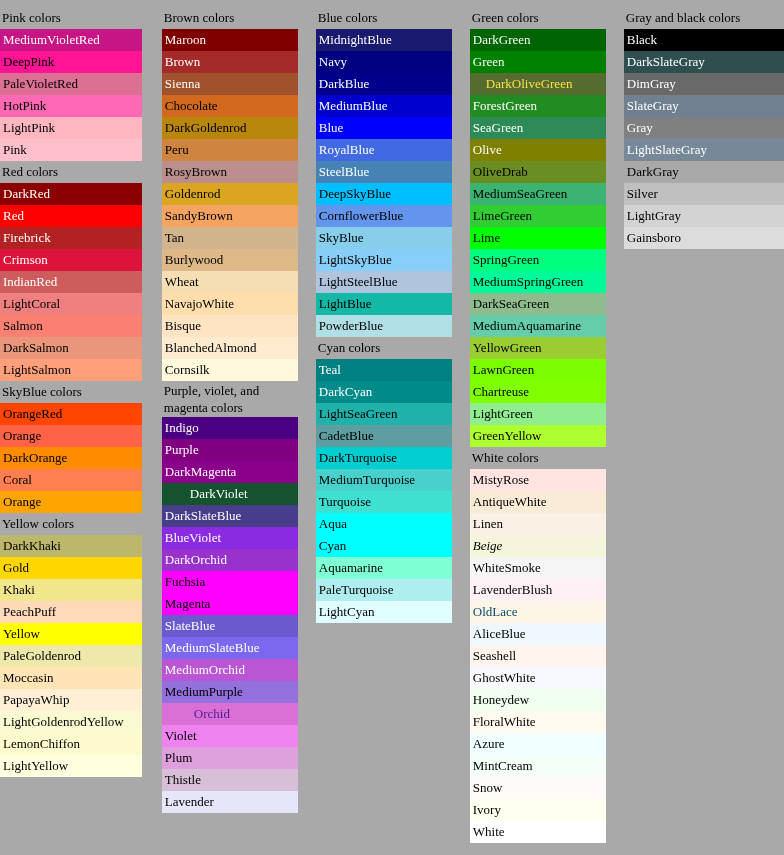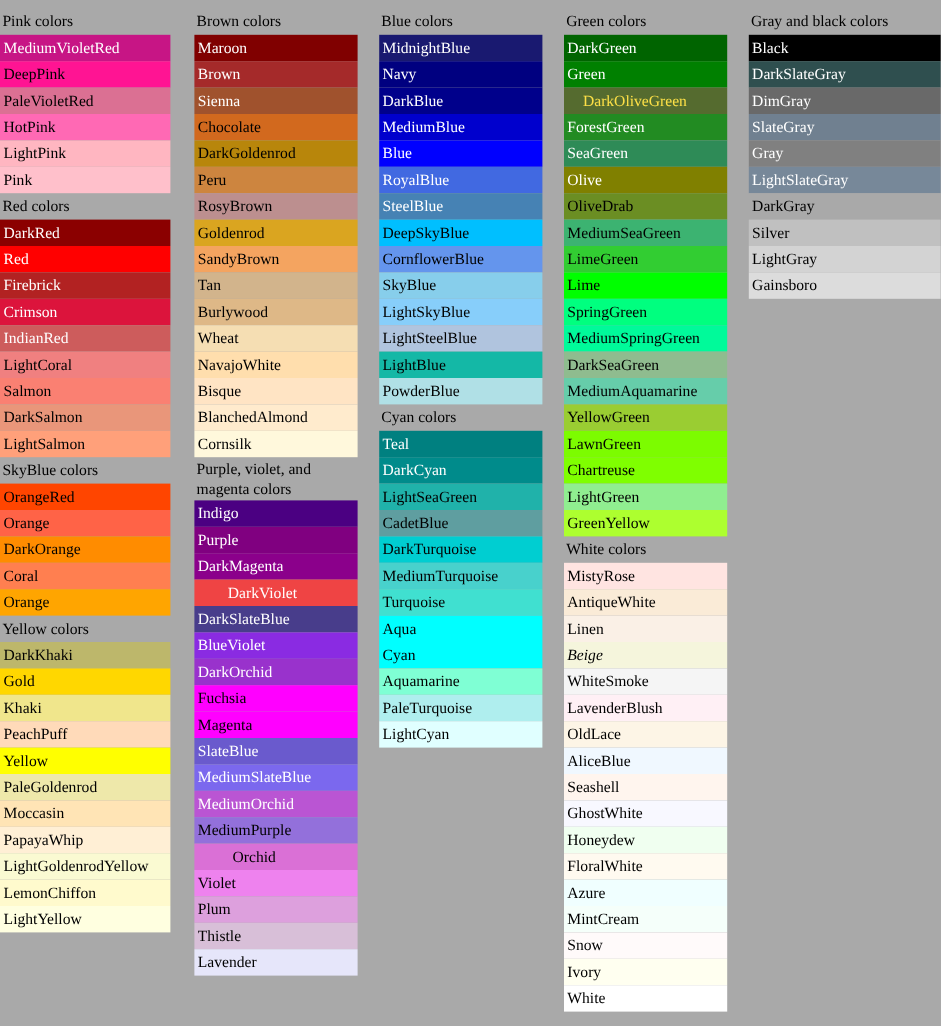--- a/index.html
+++ b/index.html
@@ -140,31 +140,31 @@
           <div class="swatch" style="background-color: rgb(255, 235, 205); color: rgb(0, 0, 0);">BlanchedAlmond</div>
           <div class="swatch" style="background-color: rgb(255, 248, 220); color: rgb(0, 0, 0);">Cornsilk</div>
         </div>
       </div>
       <div class="group">
         <div class="group-header two-line">Purple, violet, and magenta colors</div>
         <div class="swatches">
           <div class="swatch" style="background-color: rgb(75, 0, 130); color: rgb(255, 255, 255);">Indigo</div>
           <div class="swatch" style="background-color: rgb(128, 0, 128); color: #ffffff;">Purple</div>
           <div class="swatch" style="background-color: rgb(139, 0, 139); color: rgb(255, 255, 255);">DarkMagenta</div>
-          <div class="swatch" style="background-color: #ef4444; color: rgb(255, 255, 255); padding-left: 28px;">DarkViolet</div>
+          <div class="swatch" style="background-color: #14532d; color: rgb(255, 255, 255); padding-left: 28px;">DarkViolet</div>
           <div class="swatch" style="background-color: rgb(72, 61, 139); color: rgb(255, 255, 255);">DarkSlateBlue</div>
           <div class="swatch" style="background-color: rgb(138, 43, 226); color: rgb(255, 255, 255);">BlueViolet</div>
           <div class="swatch" style="background-color: rgb(153, 50, 204); color: rgb(255, 255, 255);">DarkOrchid</div>
           <div class="swatch" style="background-color: rgb(255, 0, 255); color: rgb(0, 0, 0);">Fuchsia</div>
           <div class="swatch" style="background-color: rgb(255, 0, 255); color: rgb(0, 0, 0);">Magenta</div>
           <div class="swatch" style="background-color: rgb(106, 90, 205); color: rgb(255, 255, 255);">SlateBlue</div>
           <div class="swatch" style="background-color: rgb(123, 104, 238); color: rgb(255, 255, 255);">MediumSlateBlue</div>
           <div class="swatch" style="background-color: rgb(186, 85, 211); color: rgb(255, 255, 255);">MediumOrchid</div>
           <div class="swatch" style="background-color: rgb(147, 112, 219); color: rgb(0, 0, 0);">MediumPurple</div>
-          <div class="swatch" style="background-color: rgb(218, 112, 214); color: #000000; padding-left: 32px;">Orchid</div>
+          <div class="swatch" style="background-color: rgb(218, 112, 214); color: #4c1d95; padding-left: 32px;">Orchid</div>
           <div class="swatch" style="background-color: rgb(238, 130, 238); color: rgb(0, 0, 0);">Violet</div>
           <div class="swatch" style="background-color: rgb(221, 160, 221); color: rgb(0, 0, 0);">Plum</div>
           <div class="swatch" style="background-color: rgb(216, 191, 216); color: rgb(0, 0, 0);">Thistle</div>
           <div class="swatch" style="background-color: rgb(230, 230, 250); color: rgb(0, 0, 0);">Lavender</div>
         </div>
       </div>
     </div>
     <div class="column col-2">
       <div class="group">
         <div class="group-header">Blue colors</div>
@@ -230,21 +230,21 @@
       </div>
       <div class="group">
         <div class="group-header">White colors</div>
         <div class="swatches">
           <div class="swatch" style="background-color: rgb(255, 228, 225); color: rgb(0, 0, 0);">MistyRose</div>
           <div class="swatch" style="background-color: rgb(250, 235, 215); color: rgb(0, 0, 0);">AntiqueWhite</div>
           <div class="swatch" style="background-color: rgb(250, 240, 230); color: rgb(0, 0, 0);">Linen</div>
           <div class="swatch" style="background-color: rgb(245, 245, 220); color: rgb(0, 0, 0); font-style: italic;">Beige</div>
           <div class="swatch" style="background-color: rgb(245, 245, 245); color: rgb(0, 0, 0);">WhiteSmoke</div>
           <div class="swatch" style="background-color: rgb(255, 240, 245); color: rgb(0, 0, 0);">LavenderBlush</div>
-          <div class="swatch" style="background-color: rgb(253, 245, 230); color: #000000;">OldLace</div>
+          <div class="swatch" style="background-color: rgb(253, 245, 230); color: #0c4a6e;">OldLace</div>
           <div class="swatch" style="background-color: rgb(240, 248, 255); color: rgb(0, 0, 0);">AliceBlue</div>
           <div class="swatch" style="background-color: rgb(255, 245, 238); color: rgb(0, 0, 0);">Seashell</div>
           <div class="swatch" style="background-color: rgb(248, 248, 255); color: rgb(0, 0, 0);">GhostWhite</div>
           <div class="swatch" style="background-color: rgb(240, 255, 240); color: rgb(0, 0, 0);">Honeydew</div>
           <div class="swatch" style="background-color: rgb(255, 250, 240); color: rgb(0, 0, 0);">FloralWhite</div>
           <div class="swatch" style="background-color: rgb(240, 255, 255); color: rgb(0, 0, 0);">Azure</div>
           <div class="swatch" style="background-color: rgb(245, 255, 250); color: rgb(0, 0, 0);">MintCream</div>
           <div class="swatch" style="background-color: rgb(255, 250, 250); color: rgb(0, 0, 0);">Snow</div>
           <div class="swatch" style="background-color: rgb(255, 255, 240); color: rgb(0, 0, 0);">Ivory</div>
           <div class="swatch" style="background-color: rgb(255, 255, 255); color: rgb(0, 0, 0);">White</div>

